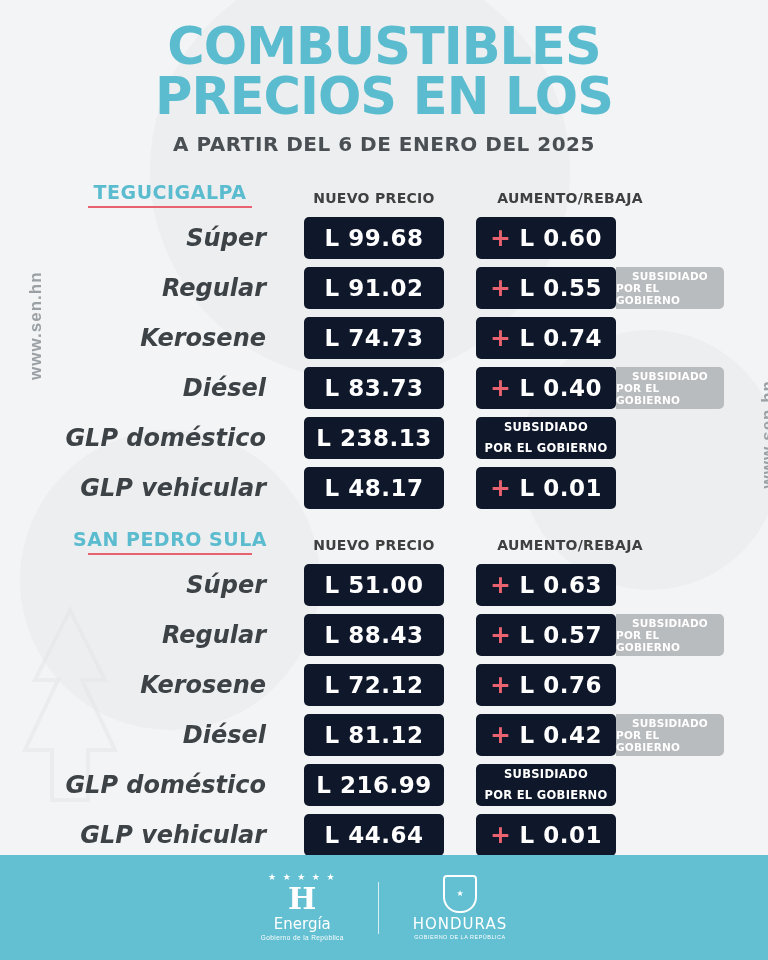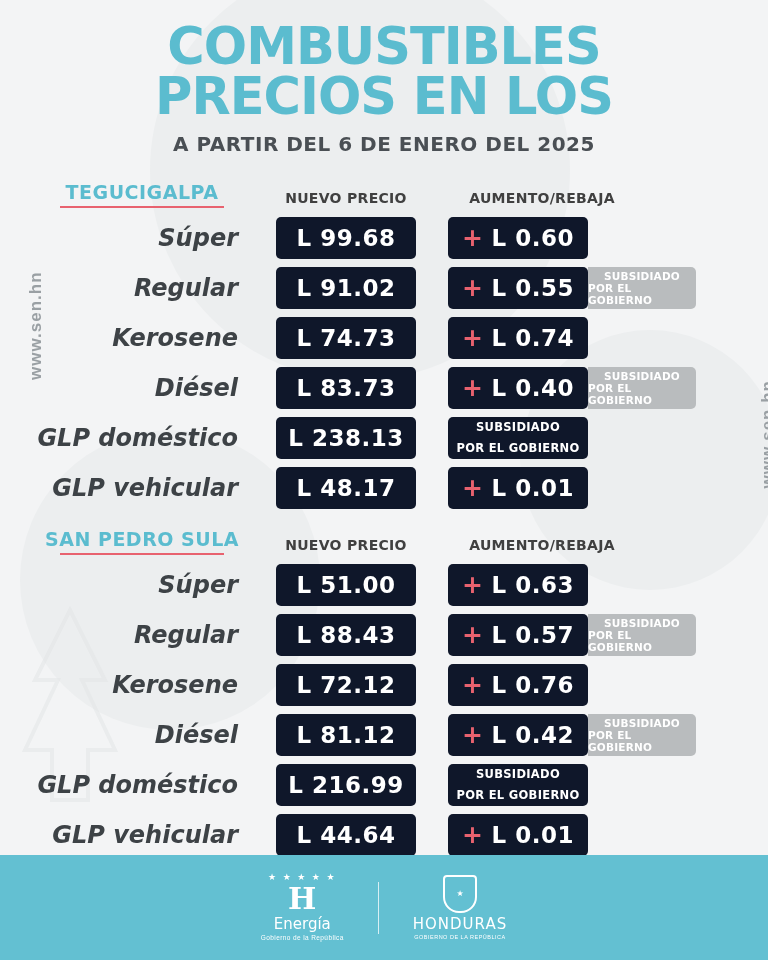--- a/index.html
+++ b/index.html
@@ -66,21 +66,21 @@
     color: #4a4f54;
     font-family: "DejaVu Sans", sans-serif;
     font-weight: bold;
     font-size: 20px;
     letter-spacing: 0.5px;
   }
 
   .content {
     position: relative;
     margin-top: 24px;
-    padding: 0 32px;
+    padding: 0 60px;
   }
 
   .section { position: relative; }
   .section + .section { margin-top: 18px; }
 
   .sec-head {
     display: flex;
     align-items: flex-end;
     height: 26px;
     margin-bottom: 10px;

